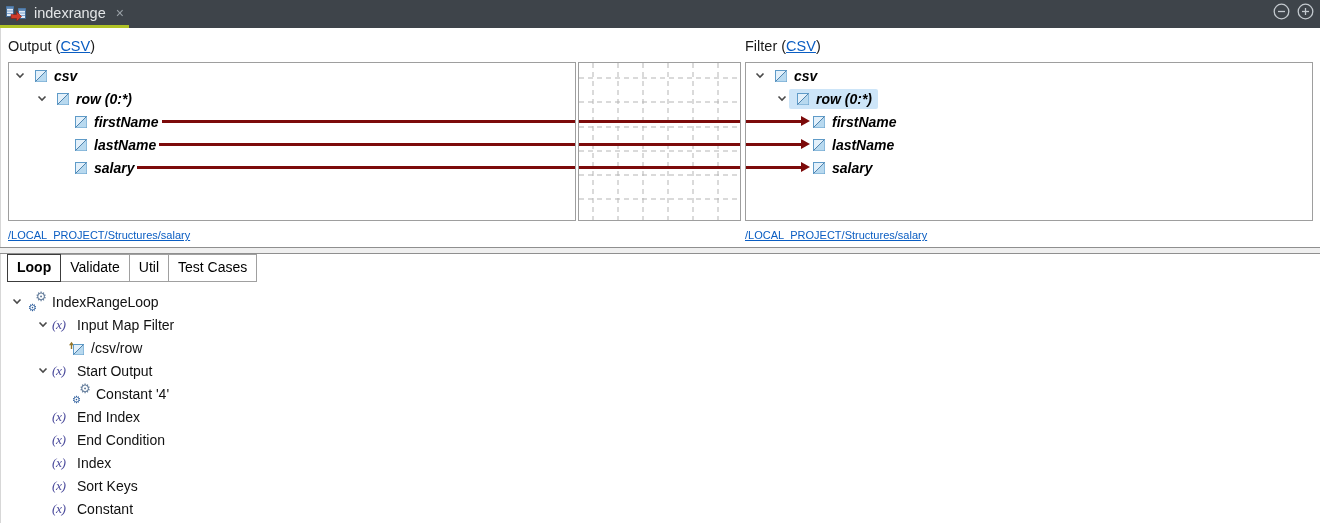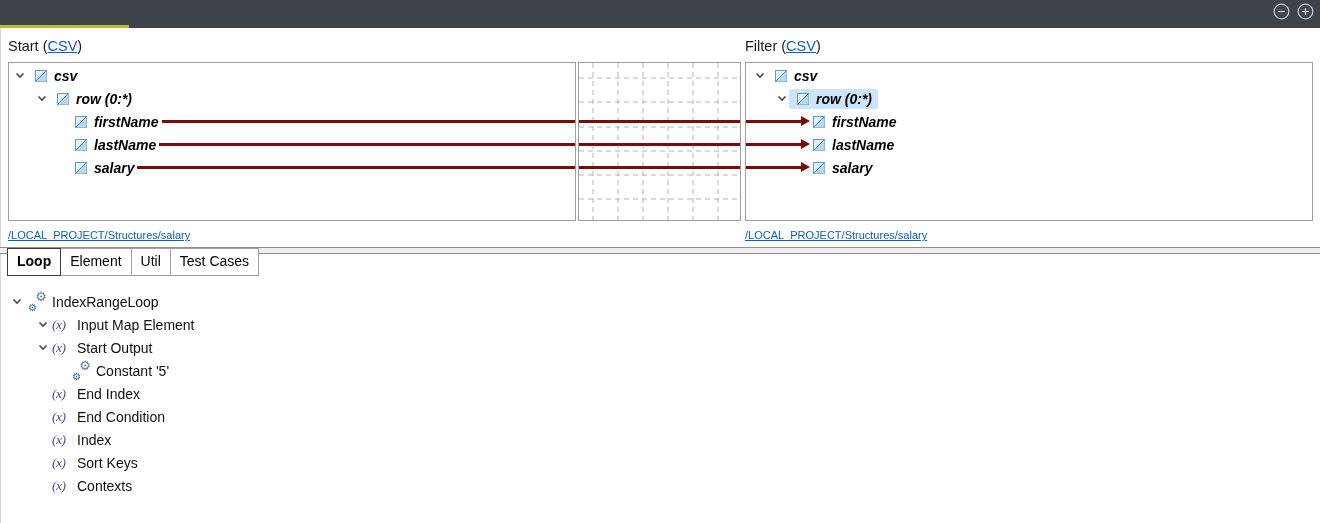--- a/index.html
+++ b/index.html
@@ -32,40 +32,57 @@
   .sel{display:inline-flex;align-items:center;background:#cde5f8;border-radius:2px;padding:2px 6px 2px 0;}
   .arrow{position:absolute;left:0;width:66px;height:11px;}
   .arrow-line{position:absolute;left:0;top:4px;width:55px;height:3px;background:#7c0a0a;}
   .arrow-head{position:absolute;left:55px;top:0;width:0;height:0;
     border-left:9px solid #7c0a0a;border-top:5.5px solid transparent;border-bottom:5.5px solid transparent;}
   .structure-link{position:absolute;top:229px;font-size:11px;}
   
   .splitter{position:absolute;left:0;top:247px;width:1320px;height:5px;background:#efefef;
     border-top:1px solid #8f8f8f;border-bottom:1px solid #8f8f8f;cursor:row-resize;}
   
-  .tabs{position:absolute;left:8px;top:248px;display:flex;text-align:right;}
+  .tabs{position:absolute;left:8px;top:254px;display:flex;text-align:right;}
   .tab{border:1px solid #a0a0a0;margin-left:-1px;padding:4px 9px 6px 9px;font-size:14px;background:#fff;cursor:default;}
   .tab.active{border:1px solid #3c3c3c;font-weight:bold;position:relative;z-index:2;}
   
   .loop-tree{position:absolute;left:0;top:290px;width:1320px;}
   .lrow{height:23px;display:flex;align-items:center;white-space:nowrap;font-size:14px;color:#111;}
   .lrow .txt{margin-left:6px;}
   .gears{position:relative;width:18px;height:17px;flex:0 0 auto;margin-left:4px;}
   .gear-big{position:absolute;right:-1px;top:-4px;font-size:13px;color:#68809e;}
   .gear-small{position:absolute;left:0px;bottom:-3px;font-size:10px;color:#2d5e9d;}
   .fxicon{flex:0 0 auto;width:19px;font-family:"Liberation Serif",serif;font-style:italic;
     font-size:13.5px;color:#4d4d9d;letter-spacing:-0.5px;}
   .reficon{flex:0 0 auto;width:17px;height:14px;display:inline-flex;}
   .grid-svg{position:absolute;left:0;top:0;}
   .midline{position:absolute;left:0;width:100%;height:3px;background:#7c0a0a;}
 </style>
 </head>
 <body>
 
 <div class="topbar">
+  <div class="editor-tab">
+    <span style="display:inline-flex;">
+      <svg width="20" height="16" viewBox="0 0 20 16">
+        <rect x="0.5" y="1.5" width="7" height="10" fill="#dfe9f5" stroke="#3f668f"></rect>
+        <rect x="0.5" y="1.5" width="7" height="2.4" fill="#5b86b5"></rect>
+        <line x1="1" y1="6" x2="7" y2="6" stroke="#7aa0cc"></line>
+        <line x1="1" y1="8.5" x2="7" y2="8.5" stroke="#7aa0cc"></line>
+        <rect x="12.5" y="3.5" width="7" height="10" fill="#dfe9f5" stroke="#3f668f"></rect>
+        <rect x="12.5" y="3.5" width="7" height="2.4" fill="#5b86b5"></rect>
+        <line x1="13" y1="8" x2="19" y2="8" stroke="#7aa0cc"></line>
+        <line x1="13" y1="10.5" x2="19" y2="10.5" stroke="#7aa0cc"></line>
+        <path d="M5 9.5 h5.5 v-3 l5 5 -5 5 v-3 H5 z" fill="#cf3b2a" stroke="#7e1f16" stroke-width="0.6"></path>
+      </svg>
+    </span>
+    <span>indexrange</span>
+    <span class="close-x">×</span>
+  </div>
   <div class="tab-underline"></div>
   <div class="win-controls">
     <span style="display:inline-flex;">
       <svg width="17" height="17" viewBox="0 0 17 17">
         <circle cx="8.5" cy="8.5" r="7.3" fill="none" stroke="#c3c9ce" stroke-width="1.3"></circle>
         <line x1="5" y1="8.5" x2="12" y2="8.5" stroke="#c3c9ce" stroke-width="1.3"></line>
       </svg>
     </span>
     <span style="display:inline-flex;">
       <svg width="17" height="17" viewBox="0 0 17 17">
@@ -73,21 +90,21 @@
         <line x1="5" y1="8.5" x2="12" y2="8.5" stroke="#c3c9ce" stroke-width="1.3"></line>
         <line x1="8.5" y1="5" x2="8.5" y2="12" stroke="#c3c9ce" stroke-width="1.3"></line>
       </svg>
     </span>
   </div>
 </div>
 
 <div class="content-left-edge"></div>
 
 <div class="section-label" style="left:8px;">
-  <span>Start (</span><a class="lnk">CSV</a><span>)</span>
+  <span>Output (</span><a class="lnk">CSV</a><span>)</span>
 </div>
 <div class="section-label" style="left:745px;">
   <span>Filter (</span><a class="lnk">CSV</a><span>)</span>
 </div>
 
 <div class="panel input-panel">
   <div class="tree">
     <div class="trow" style="padding-left:4px;">
       <span class="chev">
           <svg width="10" height="7" viewBox="0 0 10 7">
@@ -255,21 +272,21 @@
   </div>
 </div>
 
 <a class="lnk structure-link" style="left:8px;">/LOCAL_PROJECT/Structures/salary</a>
 <a class="lnk structure-link" style="left:745px;">/LOCAL_PROJECT/Structures/salary</a>
 
 <div class="splitter"></div>
 
 <div class="tabs">
   <span class="tab active">Loop</span>
-  <span class="tab">Element</span>
+  <span class="tab">Validate</span>
   <span class="tab">Util</span>
   <span class="tab">Test Cases</span>
 </div>
 
 <div class="loop-tree">
   <div class="lrow" style="padding-left:10px;">
     <span class="chev">
         <svg width="10" height="7" viewBox="0 0 10 7">
           <polyline points="1.5,1.5 5,5 8.5,1.5" fill="none" stroke="#4a4a4a" stroke-width="1.6"></polyline>
         </svg>
@@ -282,39 +299,51 @@
   </div>
   <div class="lrow" style="padding-left:34px;">
     <span class="chev-slot">
         <span class="chev">
           <svg width="10" height="7" viewBox="0 0 10 7">
             <polyline points="1.5,1.5 5,5 8.5,1.5" fill="none" stroke="#4a4a4a" stroke-width="1.6"></polyline>
           </svg>
         </span>
       </span>
     <span class="fxicon">(x)</span>
-    <span class="txt">Input Map Element</span>
+    <span class="txt">Input Map Filter</span>
+  </div>
+  <div class="lrow" style="padding-left:68px;">
+    <span class="reficon">
+      <svg width="17" height="14" viewBox="0 0 17 14">
+        <line x1="3.5" y1="8" x2="3.5" y2="3" stroke="#93752a" stroke-width="1.4"></line>
+        <path d="M1 4.2 L3.5 0.8 L6 4.2 Z" fill="#93752a"></path>
+        <rect x="5.5" y="3.5" width="10" height="10" fill="#e3f0fa" stroke="#5f9bc8"></rect>
+        <path d="M15.5 3.5 L15.5 13.5 L5.5 13.5 Z" fill="#b8d9ef"></path>
+        <line x1="5.5" y1="13.5" x2="15.5" y2="3.5" stroke="#4f83ad"></line>
+      </svg>
+    </span>
+    <span class="txt">/csv/row</span>
   </div>
   <div class="lrow" style="padding-left:34px;">
     <span class="chev-slot">
         <span class="chev">
           <svg width="10" height="7" viewBox="0 0 10 7">
             <polyline points="1.5,1.5 5,5 8.5,1.5" fill="none" stroke="#4a4a4a" stroke-width="1.6"></polyline>
           </svg>
         </span>
       </span>
     <span class="fxicon">(x)</span>
     <span class="txt">Start Output</span>
   </div>
   <div class="lrow" style="padding-left:68px;">
     <span class="gears">
         <span class="gear-big">⚙</span>
         <span class="gear-small">⚙</span>
       </span>
-    <span class="txt">Constant '5'</span>
+    <span class="txt">Constant '4'</span>
   </div>
   <div class="lrow" style="padding-left:34px;">
     <span class="chev-slot"></span>
     <span class="fxicon">(x)</span>
     <span class="txt">End Index</span>
   </div>
   <div class="lrow" style="padding-left:34px;">
     <span class="chev-slot"></span>
     <span class="fxicon">(x)</span>
     <span class="txt">End Condition</span>
@@ -325,15 +354,15 @@
     <span class="txt">Index</span>
   </div>
   <div class="lrow" style="padding-left:34px;">
     <span class="chev-slot"></span>
     <span class="fxicon">(x)</span>
     <span class="txt">Sort Keys</span>
   </div>
   <div class="lrow" style="padding-left:34px;">
     <span class="chev-slot"></span>
     <span class="fxicon">(x)</span>
-    <span class="txt">Contexts</span>
+    <span class="txt">Constant</span>
   </div>
 </div>
 
 </body></html>

